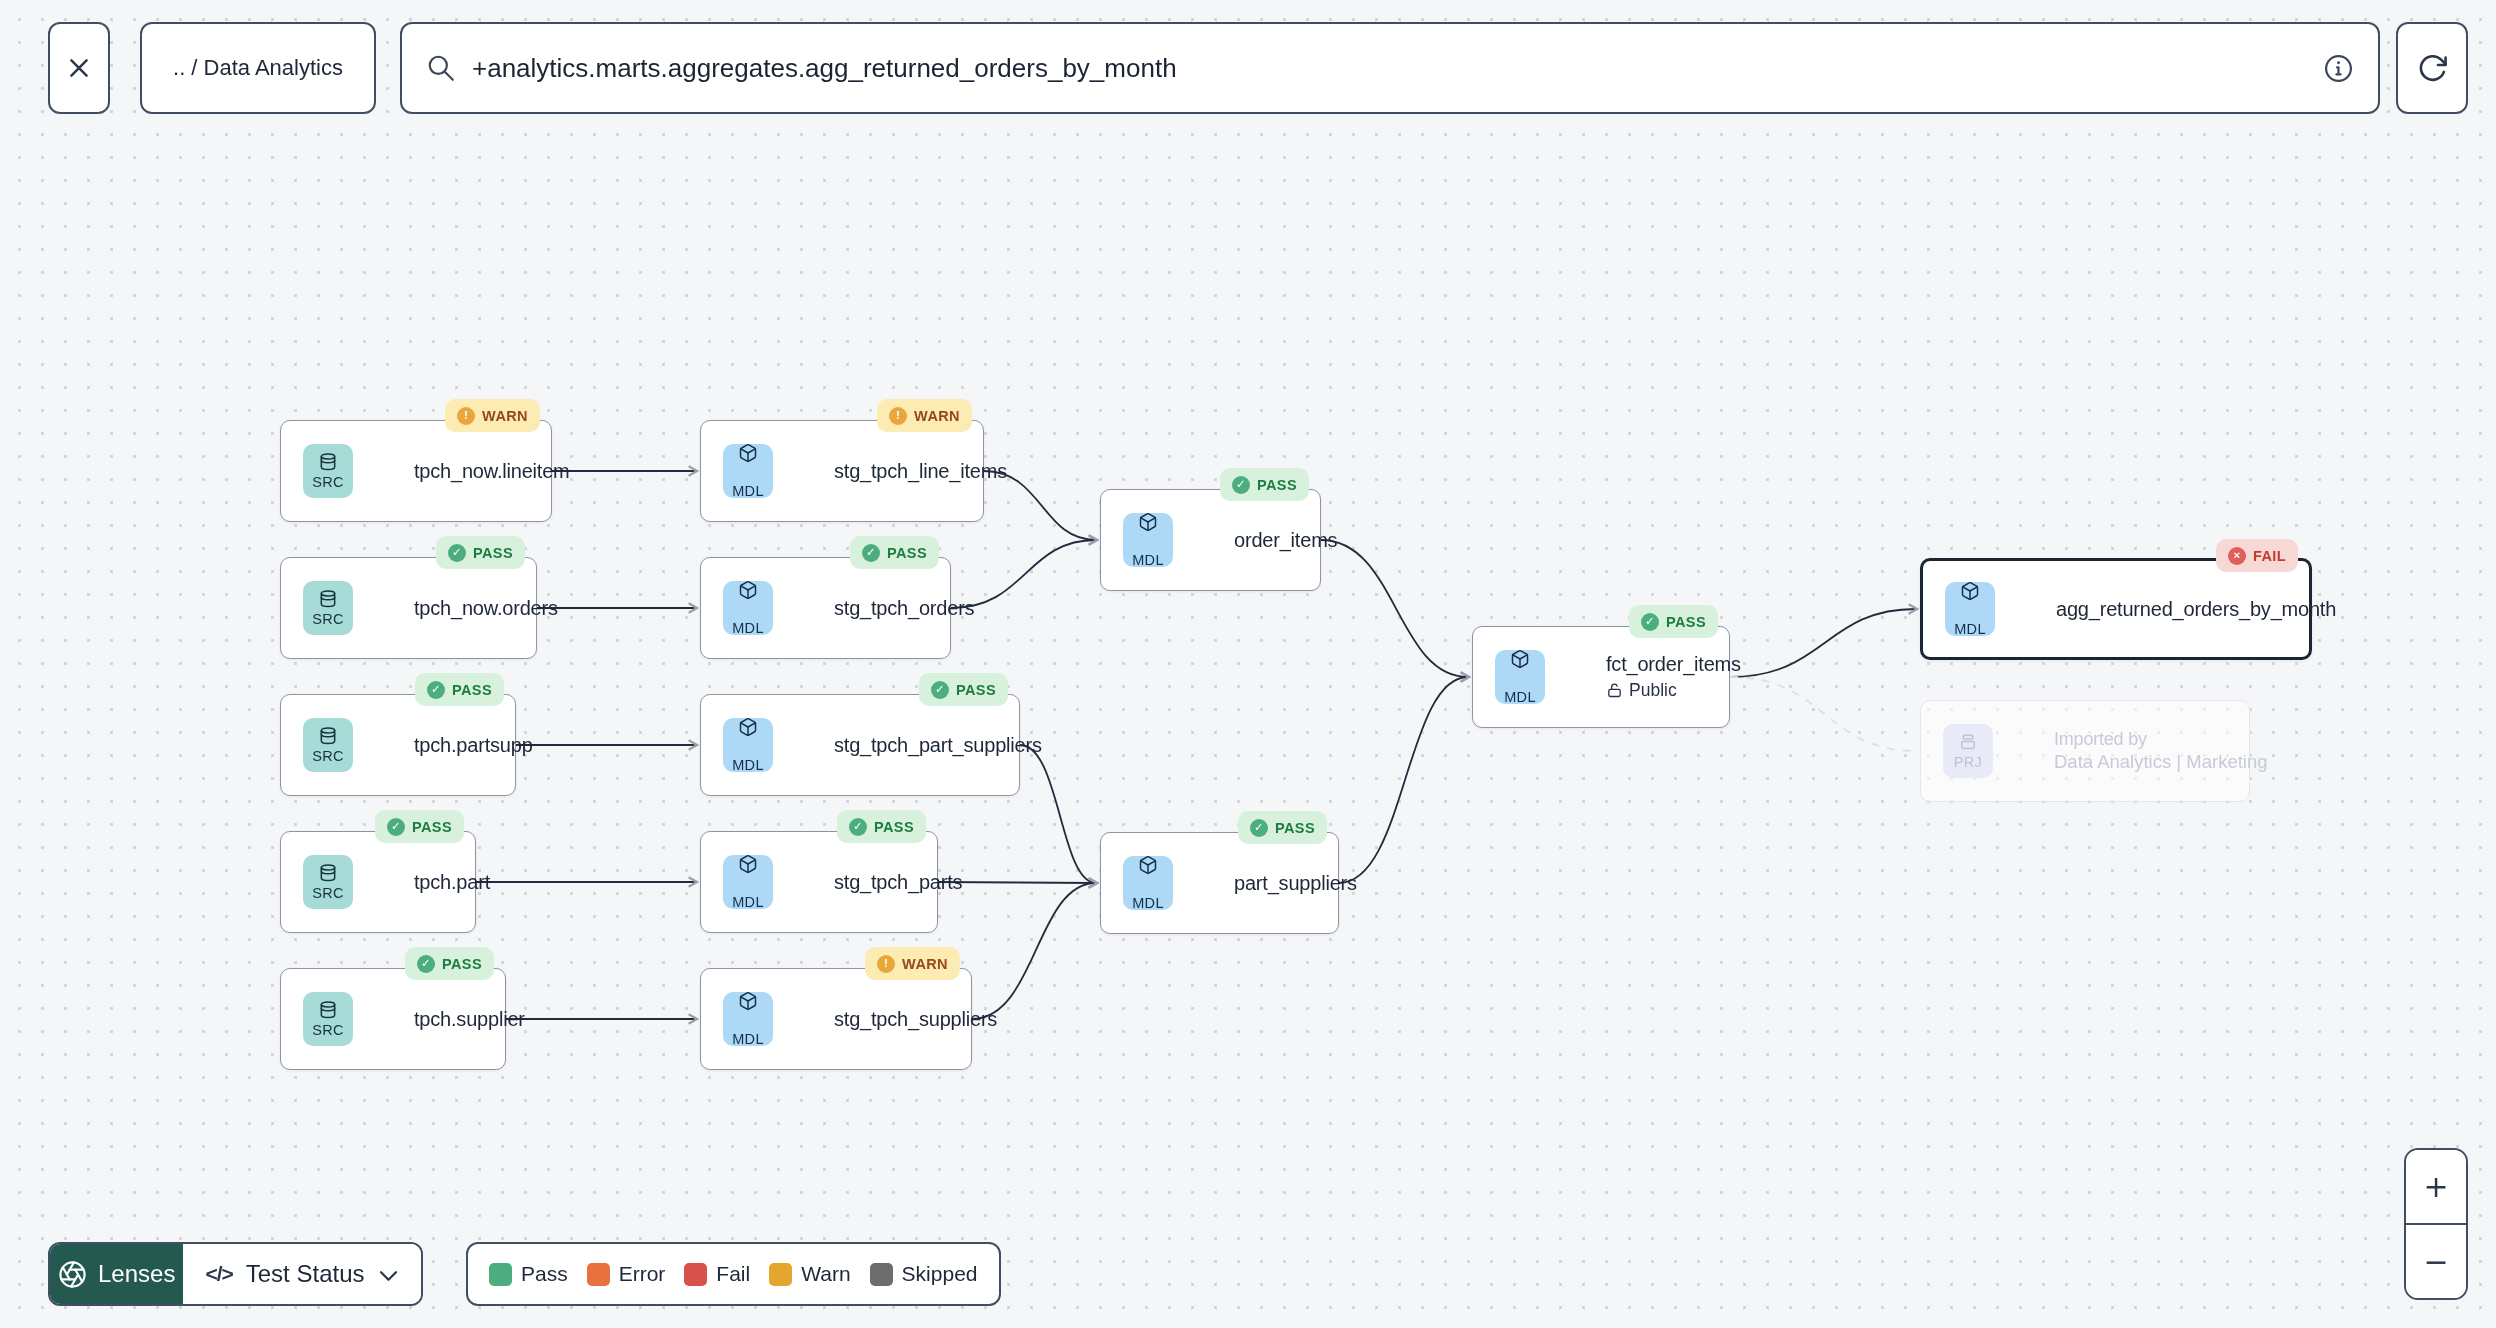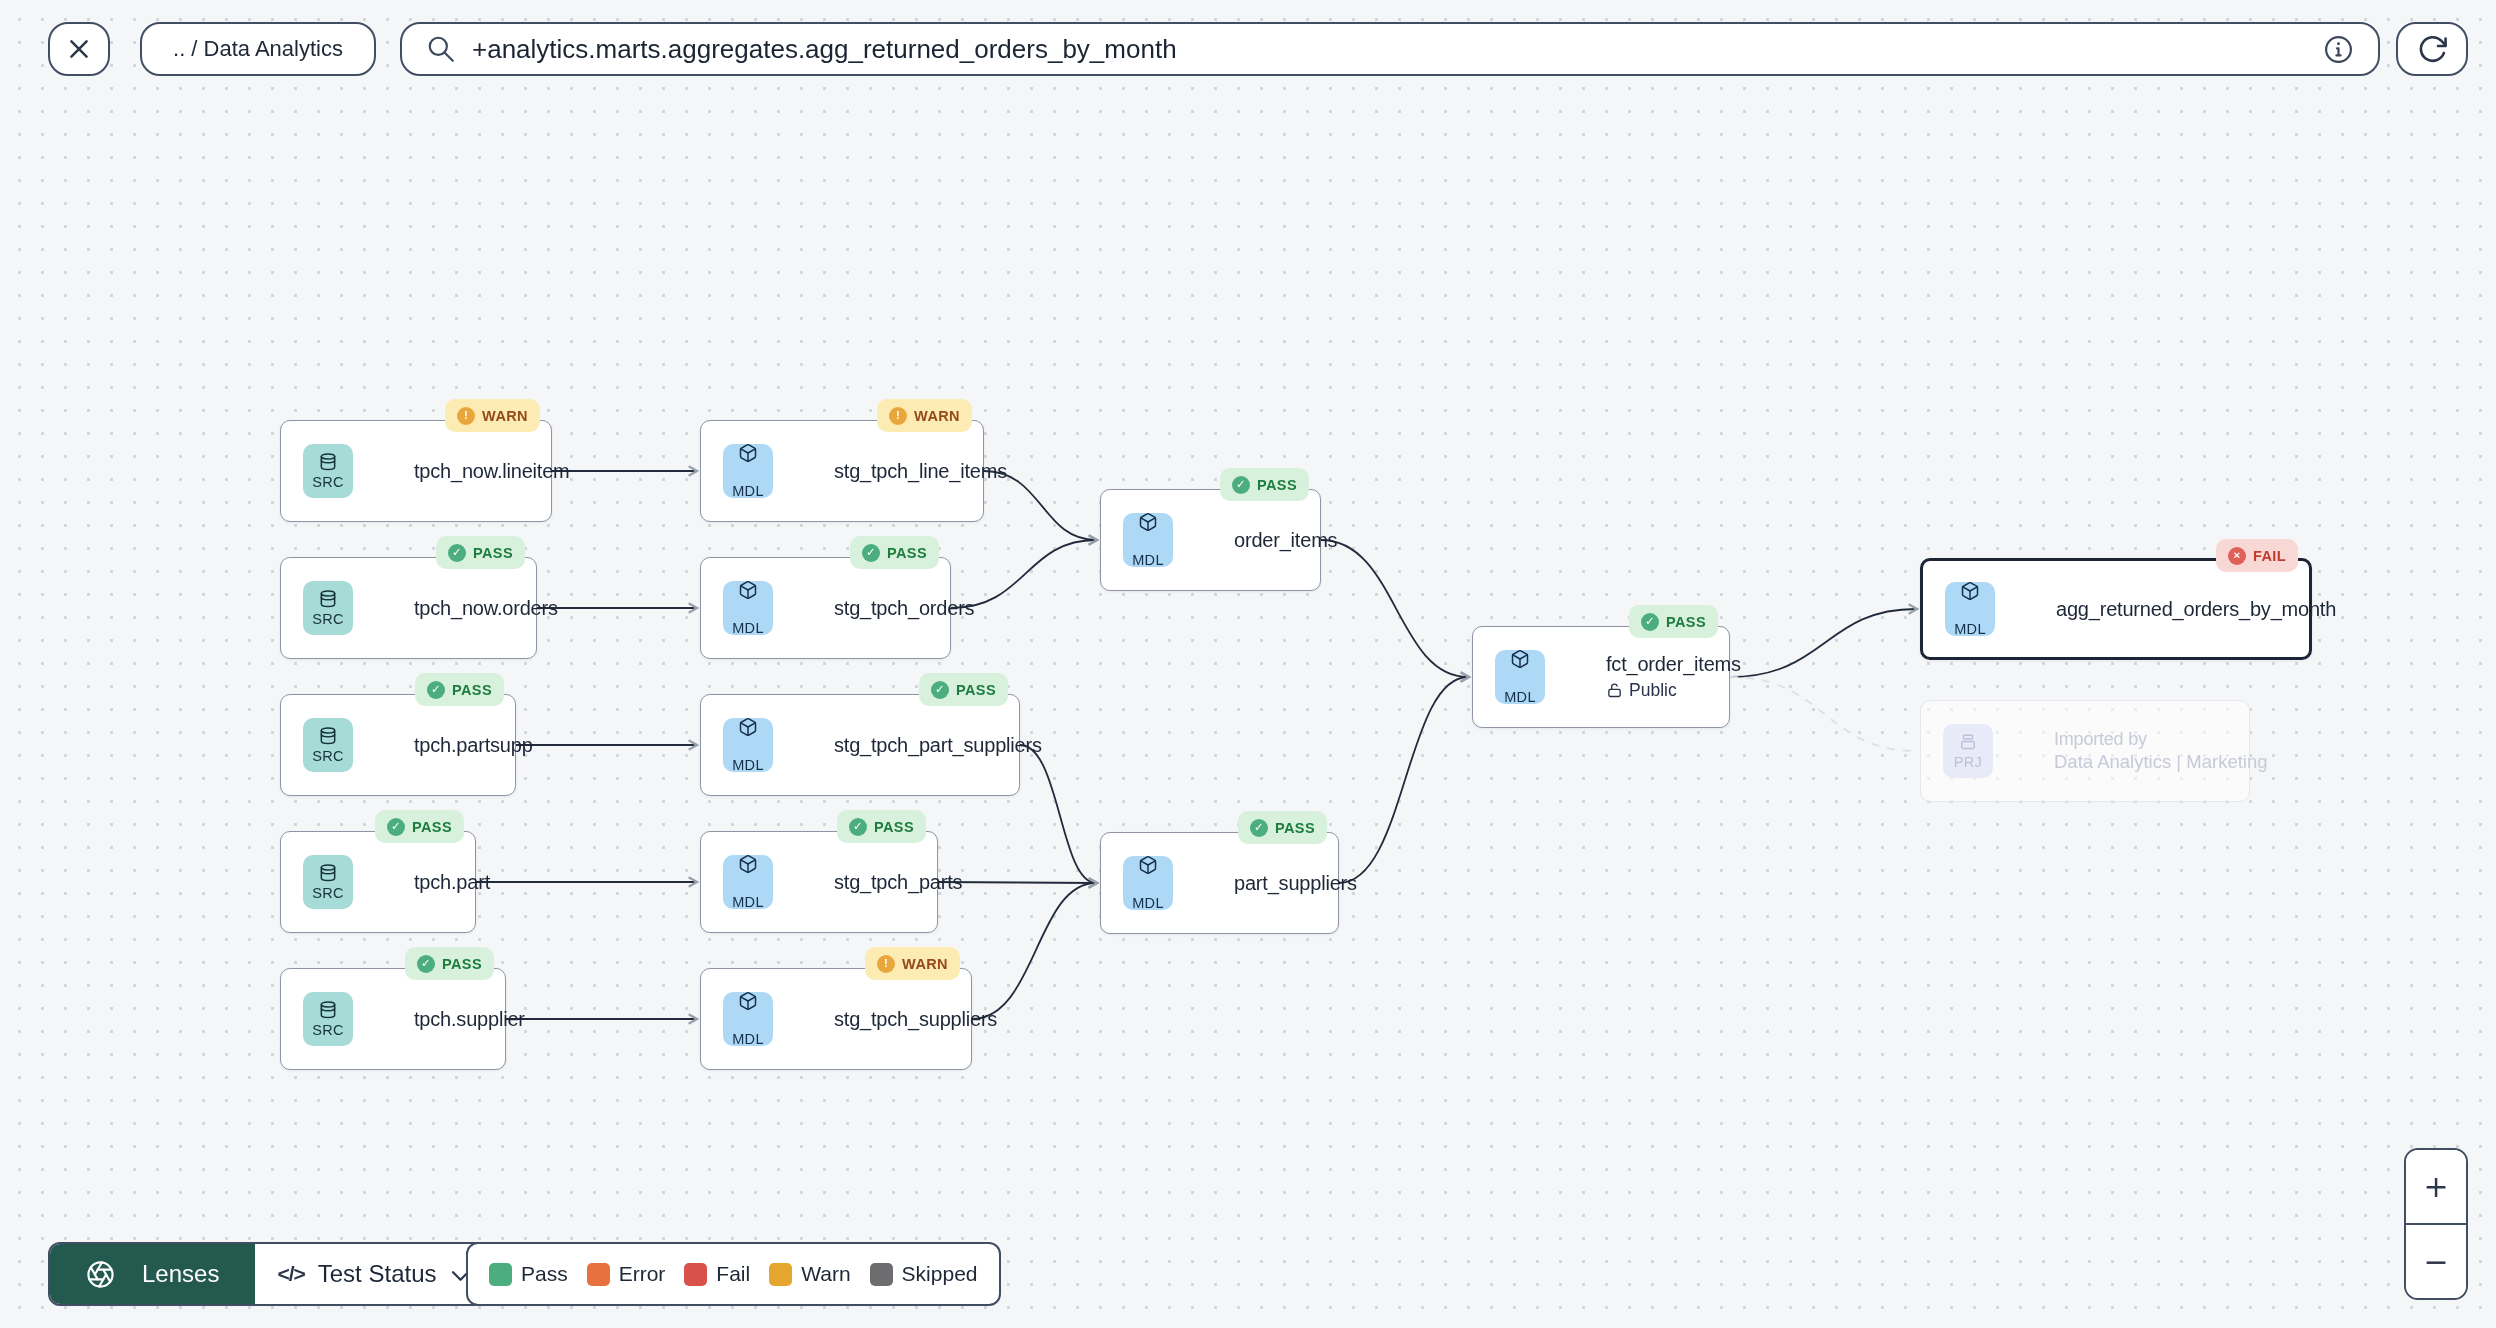--- a/index.html
+++ b/index.html
@@ -40,36 +40,36 @@
   .kind-prj .node-sublabel { font-size:18.5px; color:#c6cad9; margin-top:2px; }
 
   .badge { position:absolute; top:-22px; right:11px; height:33px; border-radius:10px;
     display:flex; align-items:center; gap:7px; padding:0 12px;
     font-size:14.5px; font-weight:700; letter-spacing:.4px; }
   .badge-dot { width:18px; height:18px; border-radius:50%; color:#fff; flex:none;
     display:flex; align-items:center; justify-content:center; }
   .badge-glyph { font-size:11.5px; font-weight:700; line-height:1; }
 
   
-  .tb-btn { position:absolute; top:22px; height:54px; background:#fff;
-    border:2.5px solid #414d63; border-radius:20px; color:#1d2737;
+  .tb-btn { position:absolute; top:22px; height:92px; background:#fff;
+    border:2.5px solid #414d63; border-radius:12px; color:#1d2737;
     display:flex; align-items:center; justify-content:center; cursor:pointer; }
   .close-btn { left:48px; width:62px; }
   .crumb-btn { left:140px; width:236px; font-size:22px; }
   .search-bar { left:400px; width:1980px; justify-content:flex-start; padding:0 24px; gap:16px; cursor:text; }
   .search-bar input { flex:1; border:none; outline:none; background:transparent;
     font:26px "Liberation Sans","DejaVu Sans",sans-serif; color:#1a2433; }
   .icon-btn { background:none; border:none; cursor:pointer; display:flex; align-items:center; color:#3c475c; }
   .refresh-btn { left:2396px; width:72px; }
   .tb-btn svg { display:block; }
 
   
   .lens-group { position:absolute; left:48px; top:1242px; height:64px; display:flex;
     border:2.5px solid #414d63; border-radius:12px; overflow:hidden; background:#fff; }
-  .lenses-btn { display:flex; align-items:center; gap:27px; padding:0 36px;
+  .lenses-btn { display:flex; align-items:center; gap:11px; padding:0 8px;
     border:none; color:#fff; font-size:24px; cursor:pointer; font-family:inherit; }
   .lenses-btn svg { display:block; width:29px; height:29px; }
   .teststatus-btn { display:flex; align-items:center; gap:13px; padding:0 22px;
     border:none; background:#fff; color:#1d2737; font-size:24px; cursor:pointer; font-family:inherit; }
   .code-glyph { font-size:21px; font-weight:600; letter-spacing:-1px; color:#2b3648; }
   .chev svg { display:block; margin-top:3px; }
 
   .legend { position:absolute; left:466px; top:1242px; height:64px; background:#fff;
     border:2.5px solid #414d63; border-radius:12px; display:flex; align-items:center;
     gap:19px; padding:0 21px; font-size:21px; color:#1d2737; }

